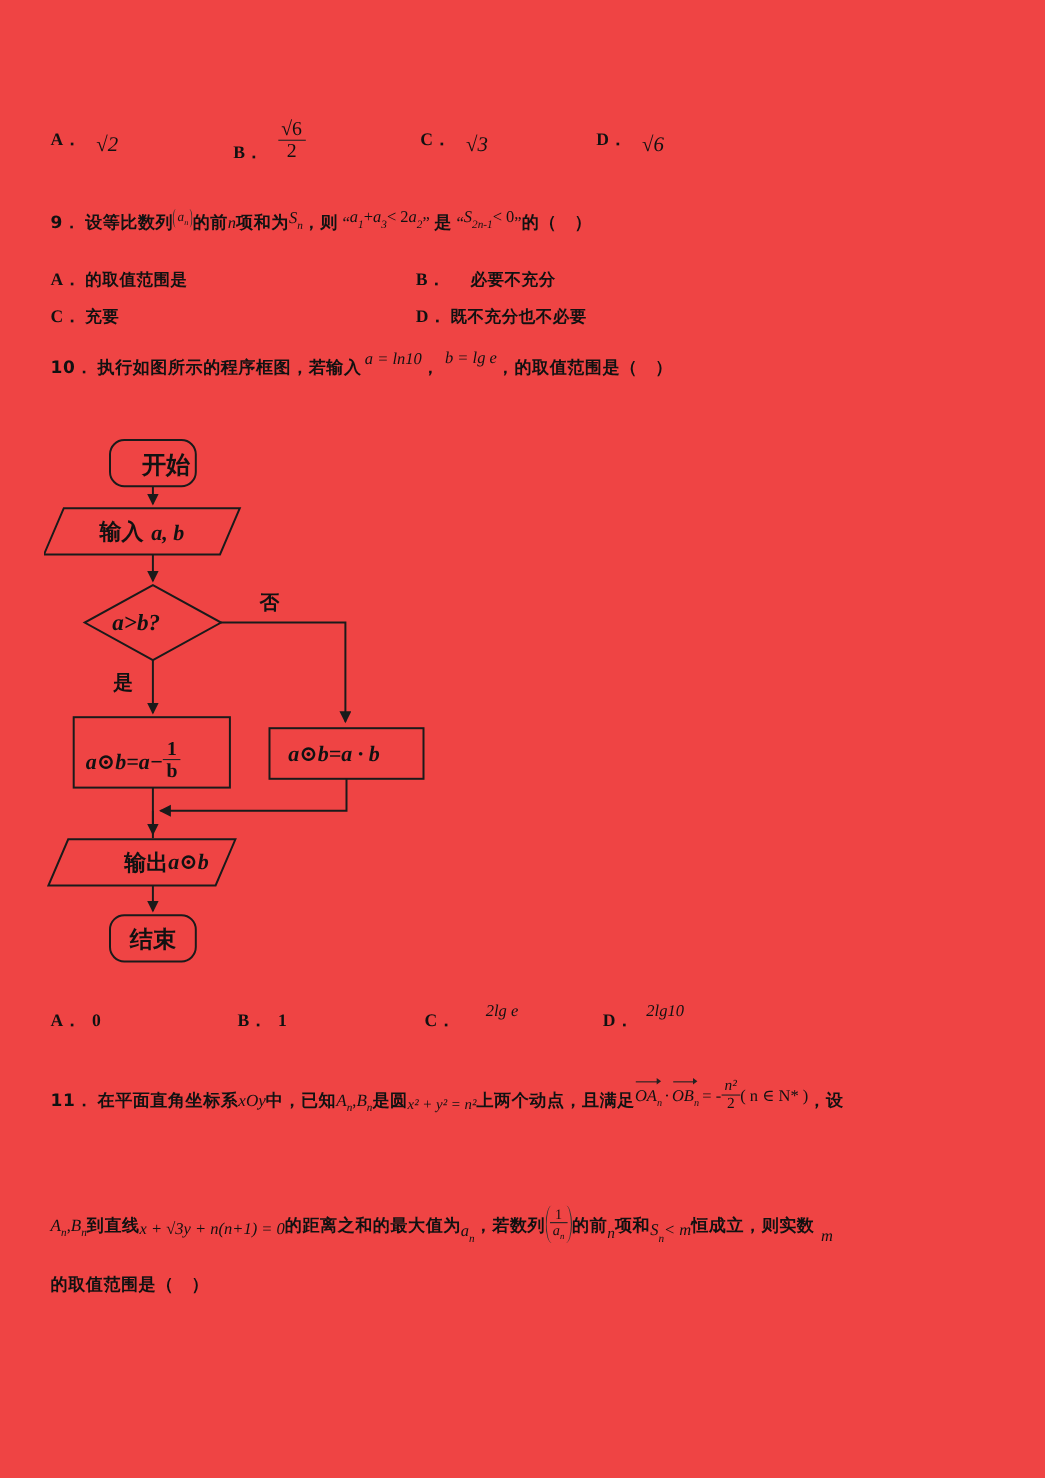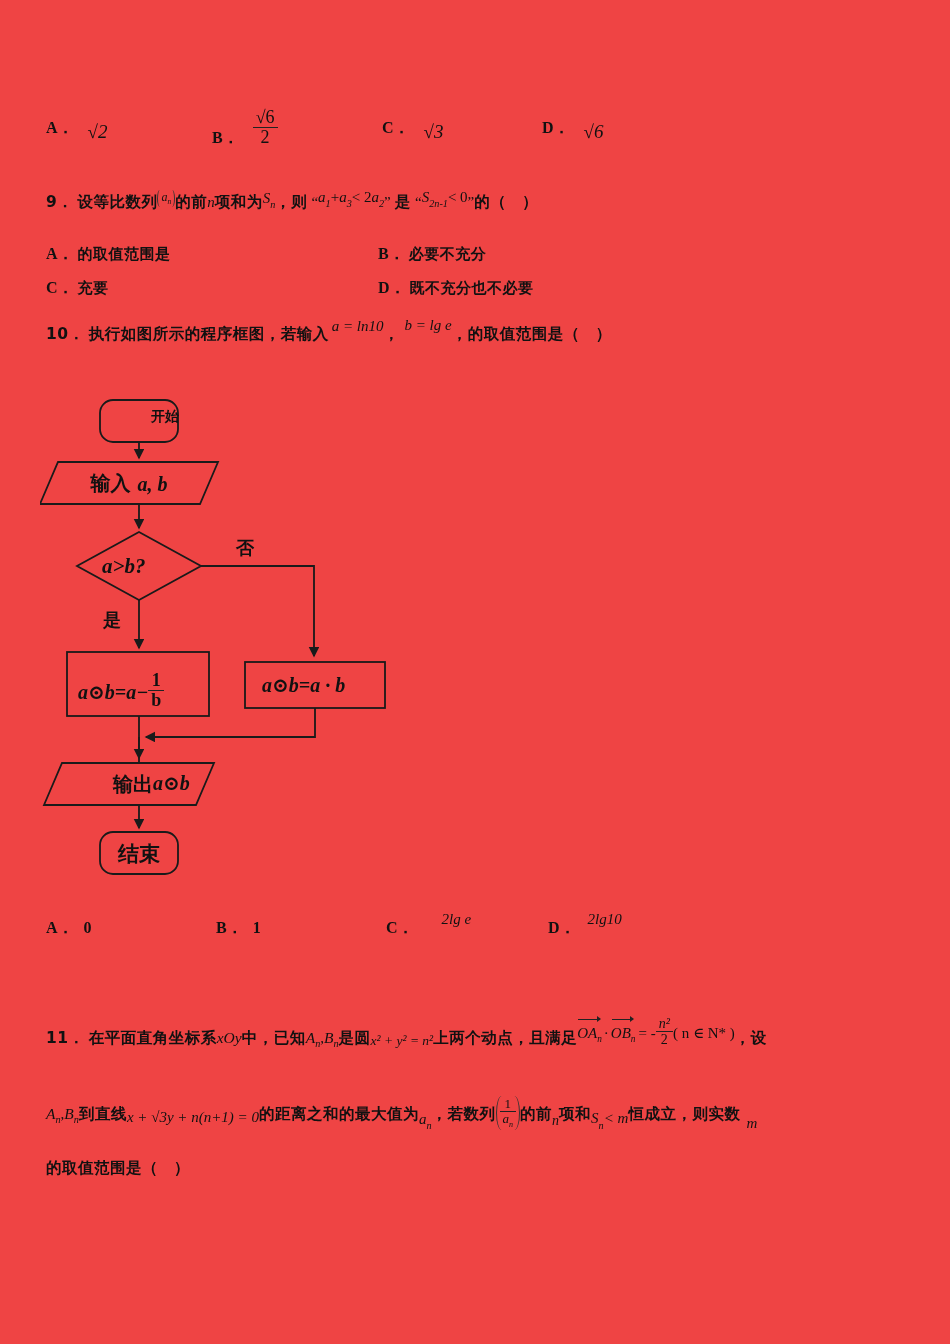--- a/index.html
+++ b/index.html
@@ -96,21 +96,21 @@
   .q9-optA   { top: 244px; left: 46px;  font-size: 16px; }
   .q9-optB   { top: 244px; left: 378px; font-size: 16px; }
   .q9-optC   { top: 278px; left: 46px;  font-size: 16px; }
   .q9-optD   { top: 278px; left: 378px; font-size: 16px; }
 
   .q10-stem  { top: 324px; left: 46px; }
 
   .q10-optrow { top: 905px; left: 46px; font-size: 16px; }
   .q10-optrow .slot { position: absolute; top: 13px; }
 
-  .q11-l1 { top: 985px;  left: 46px; margin-top: 36px; }
+  .q11-l1 { top: 985px;  left: 46px; }
   .q11-l2 { top: 1098px; left: 46px; }
   .q11-l3 { top: 1158px; left: 46px; }
 
   
   #flowchart {
     position: absolute;
     left: 40px;
     top: 380px;
     width: 420px;
     height: 510px;
@@ -174,21 +174,21 @@
     <span class="cn" style="font-size:15.5px;">是</span>
     <span class="mathup" style="font-size:15px;">“</span><span class="math" style="font-size:15px; position:relative; top:-5px;">S</span><sub style="position:relative; top:-4px;">2n-1</sub><span class="mathup" style="font-size:15px; position:relative; top:-5px;">&lt; 0</span><span class="mathup" style="font-size:15px;">”</span><span class="cn" style="font-size:15.5px;">的（　）</span>
   </div>
 
   <div class="abs q9-optA">
     <span class="opt-letter">A．</span>
     <span class="cn" style="font-size:15px;">的取值范围是</span>
   </div>
   <div class="abs q9-optB">
     <span class="opt-letter">B．</span>
-    <span class="cn" style="font-size:15px;">必要不充分</span>
+    <span class="cn" style="font-size:15px;margin-left:19px;">必要不充分</span>
   </div>
   <div class="abs q9-optC">
     <span class="opt-letter">C．</span>
     <span class="cn" style="font-size:15px;">充要</span>
   </div>
   <div class="abs q9-optD">
     <span class="opt-letter">D．</span>
     <span class="cn" style="font-size:15px;">既不充分也不必要</span>
   </div>
 
@@ -231,21 +231,21 @@
         <line x1="99" y1="357" x2="99" y2="378" marker-end="url(#arrow)"></line>
 
         <path d="M22,383 L174,383 L156,425 L4,425 Z"></path>
 
         <line x1="99" y1="425" x2="99" y2="448" marker-end="url(#arrow)"></line>
 
         <rect x="60" y="452" width="78" height="42" rx="13" ry="13"></rect>
       </g>
     </svg>
 
-    <div class="fcLabel" style="left:74px; top:28px; width:102px; font-size:14px;">开始</div>
+    <div class="fcLabel" style="left:60px; top:28px; width:102px; font-size:22px;">开始</div>
 
     <div class="fcLabel" style="left:14px; top:90px; width:150px; font-size:20px;">
       <span>输入</span>
       <span class="fcMath" style="position:relative; left:0; top:1px; font-size:20px;">a, b</span>
     </div>
 
     <div class="fcMath" style="left:62px; top:174px; font-size:21px;">a&gt;b?</div>
 
     <div class="branch-label" style="left:63px; top:228px;">是</div>
     <div class="branch-label" style="left:196px; top:156px;">否</div>

